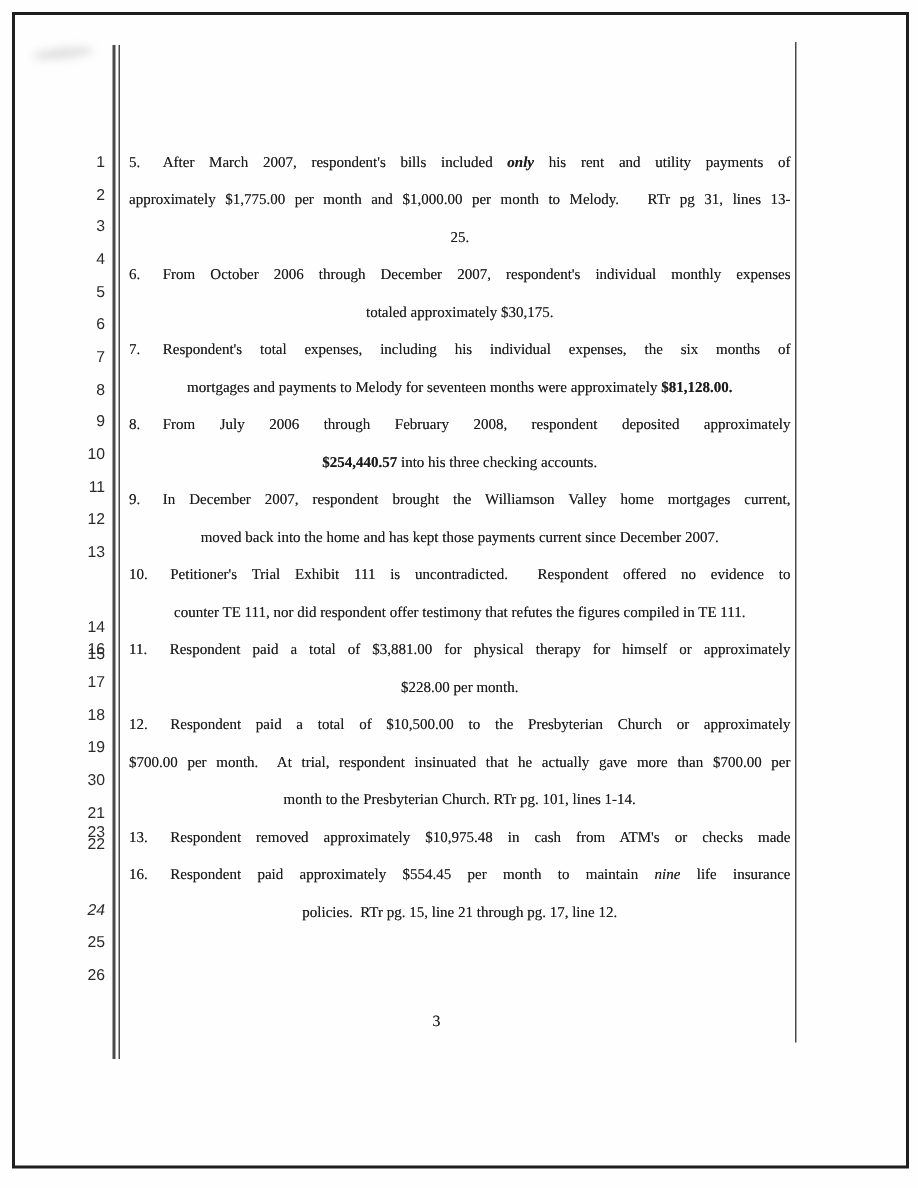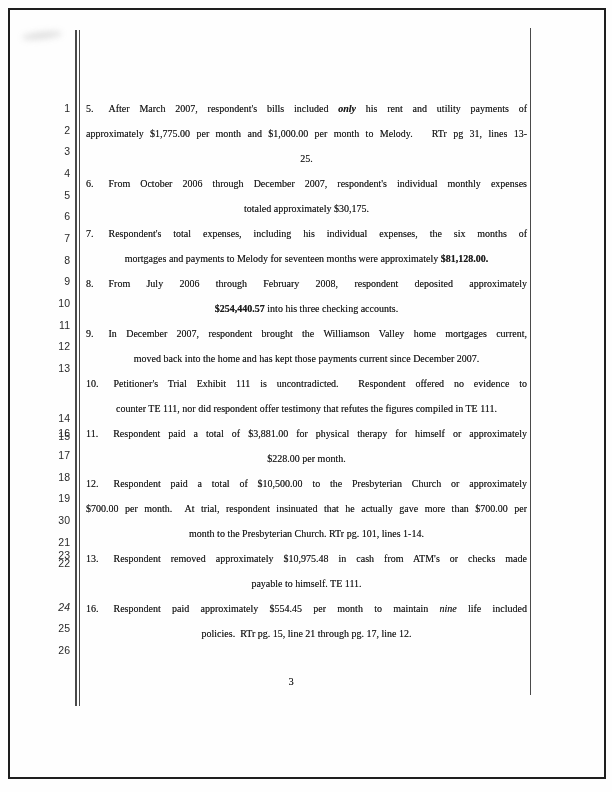--- a/index.html
+++ b/index.html
@@ -117,22 +117,21 @@
         <div class="tline jst"><span class="pnum">11.</span><span class="ptab"></span><span>Respondent paid a total of $3,881.00 for physical therapy for himself or approximately</span></div>
         <div class="tline"><span>$228.00 per month.</span></div>
       </div>
       <div class="para">
         <div class="tline jst"><span class="pnum">12.</span><span class="ptab"></span><span>Respondent paid a total of $10,500.00 to the Presbyterian Church or approximately</span></div>
         <div class="tline jst"><span>$700.00 per month.&nbsp; At trial, respondent insinuated that he actually gave more than $700.00 per</span></div>
         <div class="tline"><span>month to the Presbyterian Church. RTr pg. 101, lines 1-14.</span></div>
       </div>
       <div class="para">
         <div class="tline jst"><span class="pnum">13.</span><span class="ptab"></span><span>Respondent removed approximately $10,975.48 in cash from ATM's or checks made</span></div>
-        <div class="tline"><span>payable to himself. TE 111.</span></div>
       </div>
       <div class="para">
-        <div class="tline jst"><span class="pnum">16.</span><span class="ptab"></span><span>Respondent paid approximately $554.45 per month to maintain </span><span class="i">nine</span><span> life included</span></div>
+        <div class="tline jst"><span class="pnum">16.</span><span class="ptab"></span><span>Respondent paid approximately $554.45 per month to maintain </span><span class="i">nine</span><span> life insurance</span></div>
         <div class="tline"><span>policies.&nbsp; RTr pg. 15, line 21 through pg. 17, line 12.</span></div>
       </div>
     </div>
 
   <div class="footer">3</div>
 </div>
 
 </body></html>

